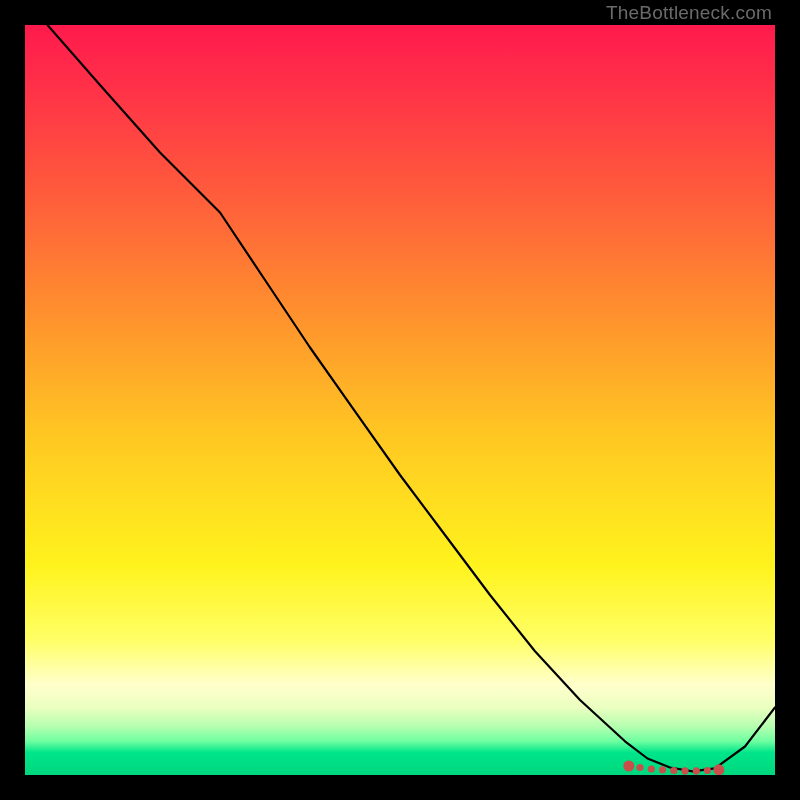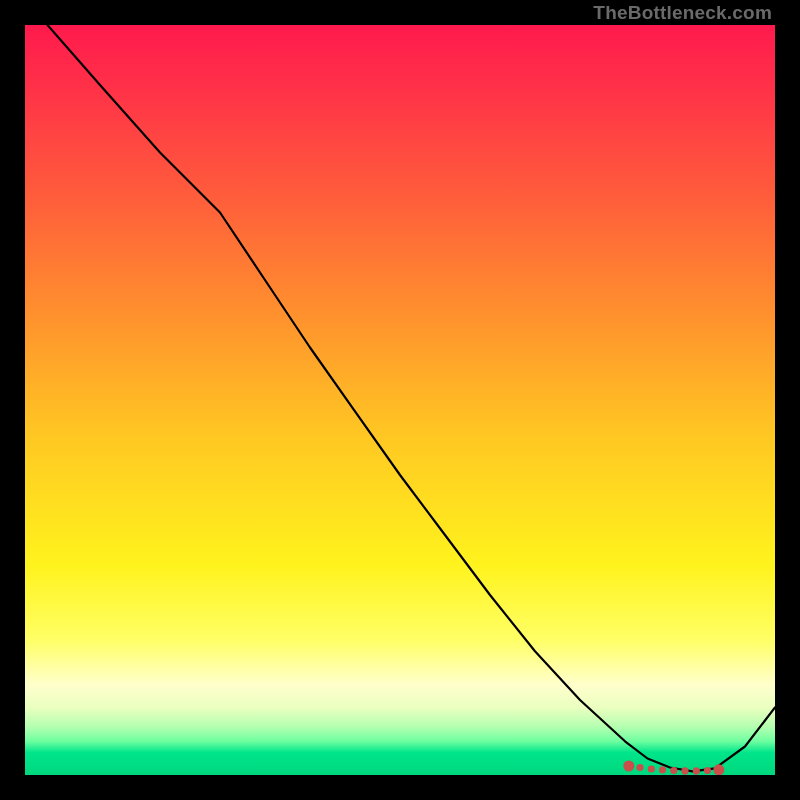--- a/index.html
+++ b/index.html
@@ -41,21 +41,21 @@
       #00e58a 97%,
       #00d77e 100%
     );
   }
   .watermark {
     position: absolute;
     top: 2px;
     right: 28px;
     color: #6a6a6a;
     font-size: 19px;
-    font-weight: 700;
+    font-weight: 400;
     letter-spacing: 0.2px;
     user-select: none;
     text-align: center;
   }
   svg.curve {
     position: absolute;
     left: 0;
     top: 0;
     width: 750px;
     height: 750px;

